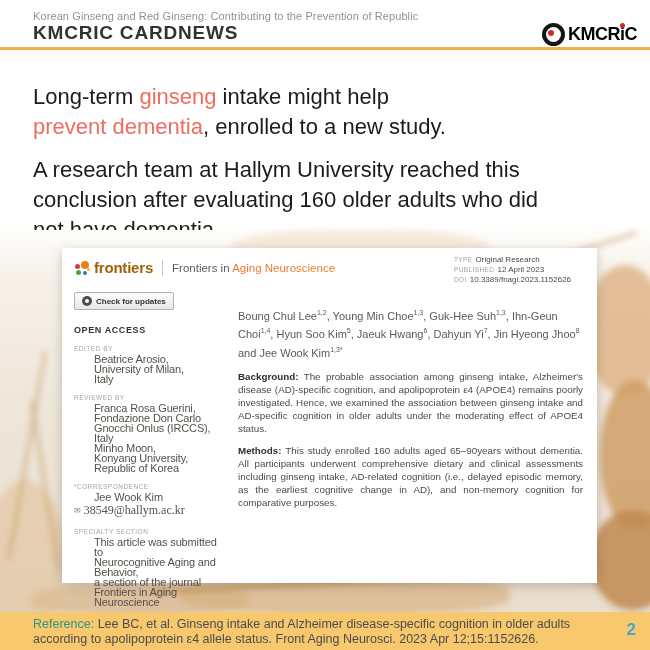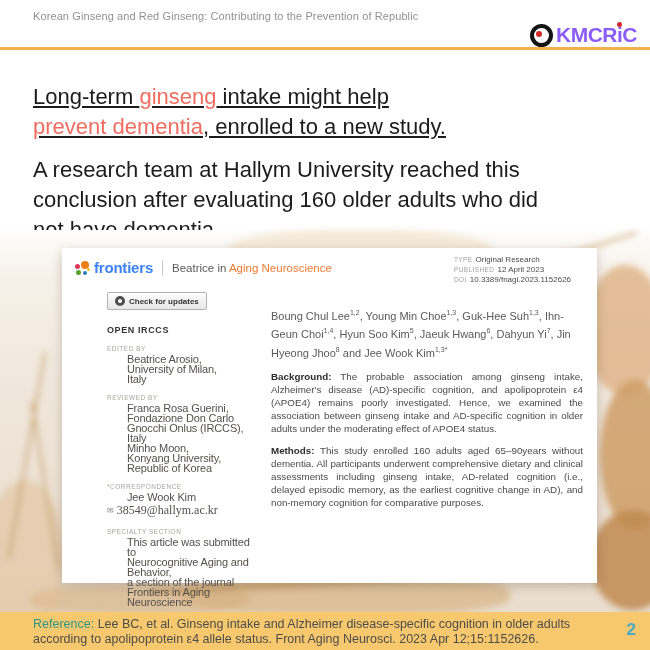--- a/index.html
+++ b/index.html
@@ -7,27 +7,27 @@
        font-family:"Liberation Sans",sans-serif;-webkit-font-smoothing:antialiased;}
 
   
   .header{position:absolute;top:0;left:0;width:650px;height:47px;background:#fff;}
   .hdr-sub{position:absolute;left:33px;top:10px;font-size:11px;color:#919191;letter-spacing:.1px;}
   .hdr-title{position:absolute;left:33px;top:22px;font-size:19px;font-weight:bold;color:#333;letter-spacing:.8px;}
   .hdr-rule{position:absolute;top:47px;left:0;width:650px;height:3px;background:#f2b14f;}
   .logo{position:absolute;right:13px;top:23px;display:flex;align-items:center;gap:3px;}
   .logo-mark{width:15px;height:15px;border:4px solid #141414;border-radius:50%;position:relative;display:inline-block;}
   .logo-mark::after{content:"";position:absolute;left:2px;top:3px;width:6px;height:6px;border-radius:50%;background:#cf2a27;}
-  .logo-text{font-size:21px;font-weight:bold;color:#8b5cf6;letter-spacing:-.5px;}
+  .logo-text{font-size:18px;font-weight:bold;color:#000000;letter-spacing:-.5px;}
   .logo-i{position:relative;}
   .logo-i::after{content:"";position:absolute;left:0px;top:-1px;width:5px;height:5px;border-radius:50%;background:#cf2a27;}
 
   
   .intro{position:absolute;left:33px;top:82px;width:585px;}
-  .p1{margin:0 0 13px 0;font-size:22px;line-height:30px;color:#1c1c1c;text-decoration:underline;}
+  .p1{margin:0 0 13px 0;font-size:22px;line-height:30px;color:#1c1c1c;}
   .p2{margin:0;font-size:22px;line-height:30px;color:#1c1c1c;width:525px;}
   .accent{color:#ee6d60;}
 
   
   .photo{position:absolute;top:230px;left:0;width:650px;height:382px;
          background:linear-gradient(180deg,#fefdfb 0%,#f7f1e9 12%,#efe6da 45%,#e9ddcd 100%);}
   .blobs{position:absolute;inset:0;filter:blur(3px);}
   .blob{position:absolute;border-radius:50%;}
   .b1{left:585px;top:35px;width:80px;height:130px;background:#dcae7e;opacity:.75;}
   .b2{left:600px;top:150px;width:70px;height:150px;background:#cf9d66;opacity:.85;}
@@ -48,30 +48,30 @@
          box-shadow:0 3px 10px rgba(90,70,50,.28);}
   .paper-header{position:absolute;top:0;left:0;right:0;height:40px;}
   .f-logo{position:absolute;left:12px;top:11px;display:flex;align-items:center;}
   .f-dots{width:16px;height:16px;position:relative;}
   .f-dots i{position:absolute;border-radius:50%;display:block;}
   .fd1{left:7px;top:1px;width:8px;height:8px;background:#ef7d1a;}
   .fd2{left:1px;top:4px;width:5px;height:5px;background:#d9365e;}
   .fd3{left:2px;top:10px;width:5px;height:5px;background:#5aa02c;}
   .fd4{left:9px;top:11px;width:4px;height:4px;background:#2b7bbf;}
   .fd5{left:13px;top:8px;width:3px;height:3px;background:#f2c11e;}
-  .f-name{font-size:15px;font-weight:bold;color:#3b82f6;margin-left:4px;letter-spacing:-.2px;}
+  .f-name{font-size:15px;font-weight:bold;color:#a16207;margin-left:4px;letter-spacing:-.2px;}
   .f-sep{width:1px;height:16px;background:#c9c9c9;margin:0 9px;}
   .journal{font-size:11.5px;color:#5a5a5a;}
   .journal .orange{color:#ef7b33;}
   .meta{position:absolute;left:392px;top:7px;}
   .meta-row{display:flex;align-items:center;line-height:10px;}
   .meta-label{font-size:6.5px;color:#a0a0a0;letter-spacing:.4px;margin-right:3px;}
   .meta-value{font-size:8px;color:#4a4a4a;}
 
-  .paper-body{position:absolute;top:42px;left:0;right:0;bottom:0;display:flex;padding-left:33px;}
+  .paper-body{position:absolute;top:42px;left:0;right:0;bottom:0;display:flex;}
   .sidebar{width:170px;box-sizing:border-box;padding:2px 10px 0 12px;flex:none;}
   .chk-btn{display:inline-flex;align-items:center;border:1px solid #b2b2b2;border-radius:2px;
            background:linear-gradient(#fdfdfd,#e7e7e7);padding:3px 7px;cursor:pointer;}
   .chk-icon{width:10px;height:10px;border-radius:50%;background:#4d4d4d;margin-right:4px;position:relative;}
   .chk-icon::after{content:"";position:absolute;left:3px;top:3px;width:4px;height:4px;border-radius:50%;background:#fff;}
   .chk-label{font-size:8px;font-weight:bold;color:#333;}
   .oa{font-size:9px;font-weight:bold;color:#333;letter-spacing:.6px;margin-top:15px;}
   .sb-label{font-size:6.5px;color:#aba49a;letter-spacing:.5px;margin-top:10px;}
   .sb-text{font-size:11px;color:#55504a;line-height:10px;white-space:pre-line;margin-top:2px;letter-spacing:-.15px;margin-left:20px;}
   .sb-row{display:flex;align-items:baseline;line-height:10.5px;}
@@ -93,20 +93,21 @@
   .footer{position:absolute;top:612px;left:0;width:650px;height:38px;background:#f7c86d;}
   .ref{position:absolute;left:33px;top:5px;width:555px;margin:0;font-size:12.5px;line-height:14.5px;color:#4c4c4c;}
   .ref-label{color:#2e9589;}
   .page-num{position:absolute;right:14px;top:8px;font-size:17px;font-weight:bold;color:#45a8c9;}
 </style>
 </head>
 <body>
 
 <div class="header">
   <div class="hdr-sub">Korean Ginseng and Red Ginseng: Contributing to the Prevention of Republic</div>
+  <div class="hdr-title">KMCRIC CARDNEWS</div>
   <div class="logo">
     <span class="logo-mark"></span>
     <span class="logo-text"><span>KMCR</span><span class="logo-i">i</span><span>C</span></span>
   </div>
 </div>
 <div class="hdr-rule"></div>
 
 <div class="intro">
   <p class="p1"><span>Long-term </span><span class="accent">ginseng</span><span> intake might help</span><br><span class="accent">prevent dementia</span><span>, enrolled to a new study.</span></p>
   <p class="p2">A research team at Hallym University reached this conclusion after evaluating 160 older adults who did not have dementia.</p>
@@ -133,21 +134,21 @@
       <div class="f-logo">
         <span class="f-dots">
             <i class="fd1"></i>
             <i class="fd2"></i>
             <i class="fd3"></i>
             <i class="fd4"></i>
             <i class="fd5"></i>
           </span>
         <span class="f-name">frontiers</span>
         <span class="f-sep"></span>
-        <span class="journal"><span>Beatrice in </span><span class="orange">Aging Neuroscience</span></span>
+        <span class="journal"><span>Frontiers in </span><span class="orange">Aging Neuroscience</span></span>
       </div>
       <div class="meta">
         <div class="meta-row">
             <span class="meta-label">TYPE</span>
             <span class="meta-value">Original Research</span>
           </div>
         <div class="meta-row">
             <span class="meta-label">PUBLISHED</span>
             <span class="meta-value">12 April 2023</span>
           </div>
@@ -157,21 +158,21 @@
           </div>
       </div>
     </div>
 
     <div class="paper-body">
       <div class="sidebar">
         <div class="chk-btn">
           <span class="chk-icon"></span>
           <span class="chk-label">Check for updates</span>
         </div>
-        <div class="oa">OPEN IRCCS</div>
+        <div class="oa">OPEN ACCESS</div>
 
         <div class="sb-label">EDITED BY</div>
         <div class="sb-text">Beatrice Arosio,
 University of Milan,
 Italy</div>
 
         <div class="sb-label">REVIEWED BY</div>
         <div class="sb-text">Franca Rosa Guerini,
 Fondazione Don Carlo Gnocchi Onlus (IRCCS),
 Italy

